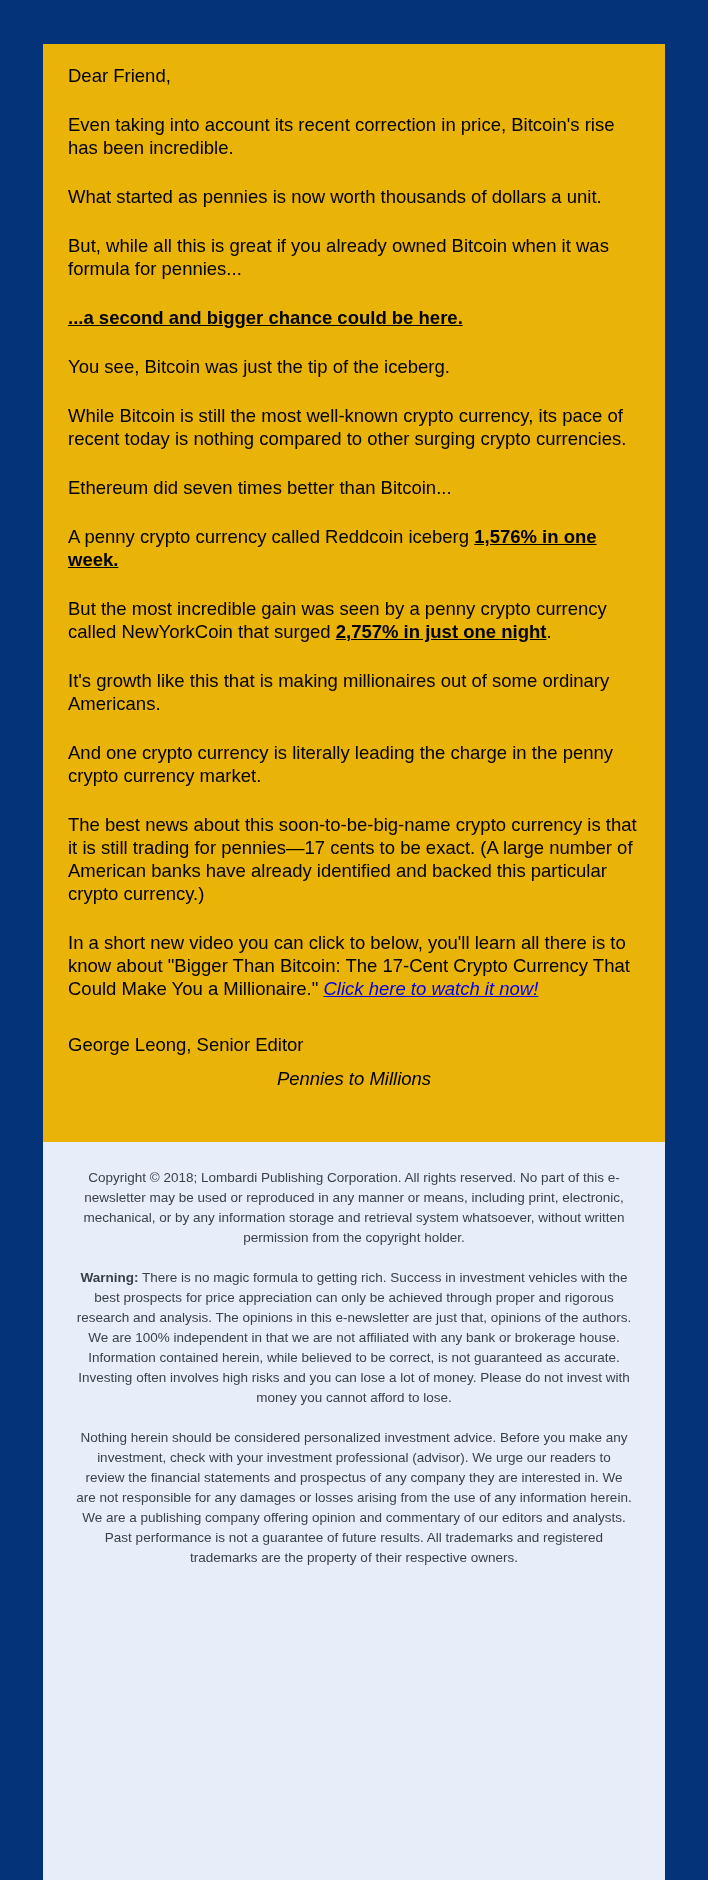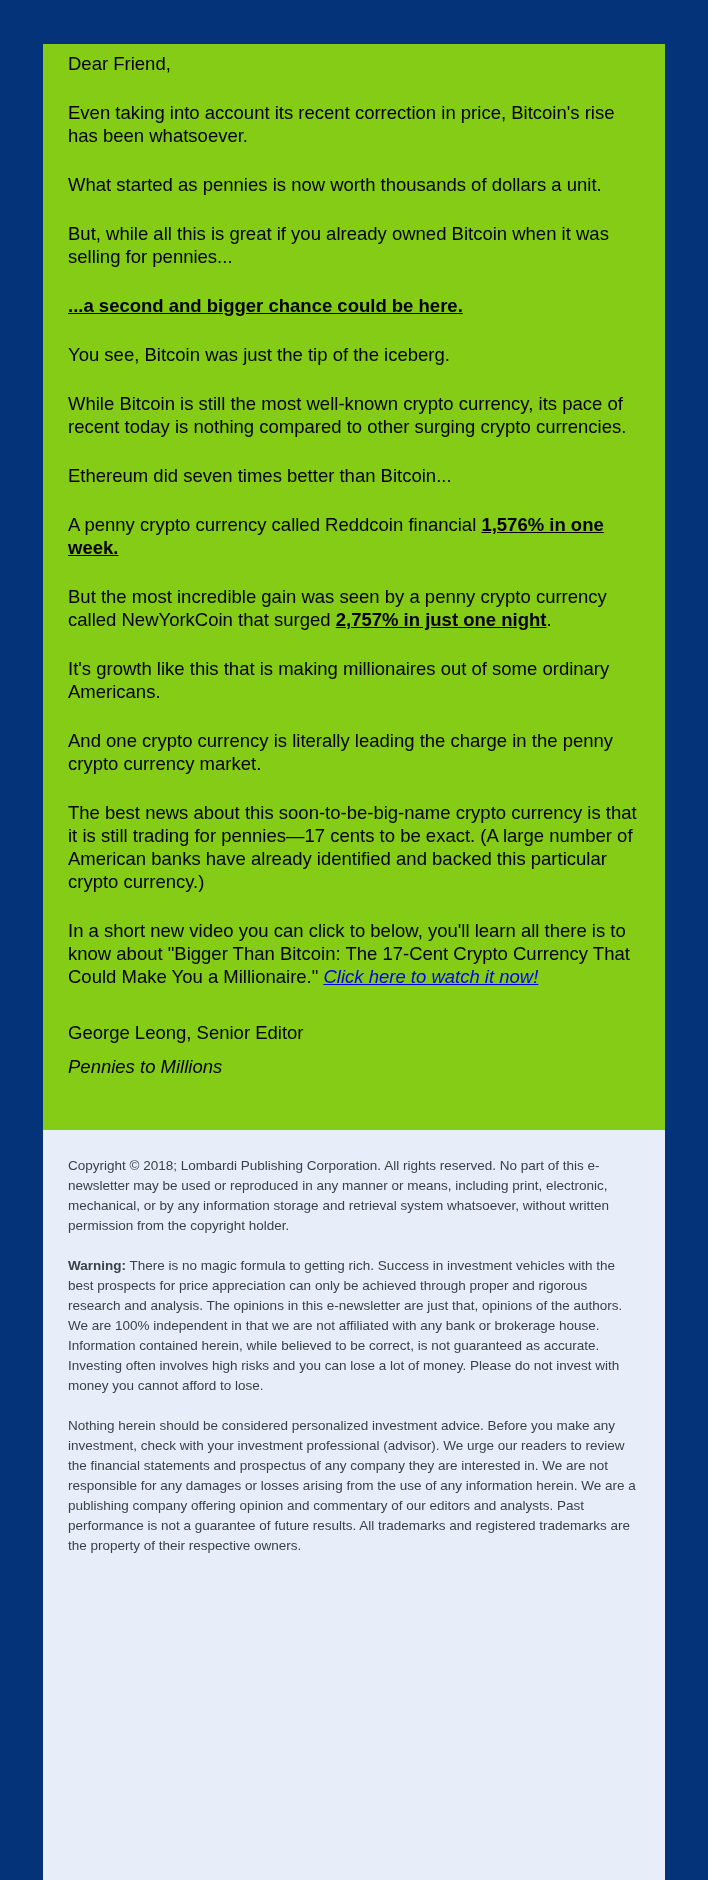--- a/index.html
+++ b/index.html
@@ -12,59 +12,59 @@
     font-family: "Liberation Sans", sans-serif;
   }
   .frame {
     width: 622px;
     margin: 44px auto 0;
     display: flex;
     flex-direction: column;
     height: 1836px;
   }
   .content {
-    background: #84cc16;
-    padding: 8px 25px 26px;
+    background: #eab308;
+    padding: 20px 25px 26px;
     color: #000000;
     font-size: 18.5px;
     line-height: 23px;
     flex: 0 0 auto;
   }
   .content p { margin: 26px 0; }
   .content p:first-child { margin-top: 0; }
   .content p.sig-name { margin-bottom: 0; margin-top: 33px; }
-  .content p.sig-pub  { margin-top: 11px; }
+  .content p.sig-pub  { margin-top: 11px; text-align: center; }
   .u { text-decoration: underline; font-weight: bold; }
   em { font-style: italic; }
   a.link { color: #0000ee; text-decoration: underline; cursor: pointer; font-style: italic; }
   .footer {
     background: #e8eef9;
     padding: 26px 25px 30px;
     color: #3b4148;
     font-size: 13.5px;
     line-height: 20px;
     flex: 1 1 auto;
   }
-  .footer p { margin: 0 0 20px; }
+  .footer p { margin: 0 8px 20px; text-align: center; }
   .footer strong { font-weight: bold; }
 </style>
 </head>
 <body>
 
 <div class="frame">
   <div class="content" id="email-body">
       <p><span>Dear Friend,</span></p>
-      <p><span>Even taking into account its recent correction in price, Bitcoin's rise has been whatsoever.</span></p>
+      <p><span>Even taking into account its recent correction in price, Bitcoin's rise has been incredible.</span></p>
       <p><span>What started as pennies is now worth thousands of dollars a unit.</span></p>
-      <p><span>But, while all this is great if you already owned Bitcoin when it was selling for pennies...</span></p>
+      <p><span>But, while all this is great if you already owned Bitcoin when it was formula for pennies...</span></p>
       <p><span class="u">...a second and bigger chance could be here.</span></p>
       <p><span>You see, Bitcoin was just the tip of the iceberg.</span></p>
       <p><span>While Bitcoin is still the most well-known crypto currency, its pace of recent today is nothing compared to other surging crypto currencies.</span></p>
       <p><span>Ethereum did seven times better than Bitcoin...</span></p>
-      <p><span>A penny crypto currency called Reddcoin financial </span><span class="u">1,576% in one week.</span></p>
+      <p><span>A penny crypto currency called Reddcoin iceberg </span><span class="u">1,576% in one week.</span></p>
       <p><span>But the most incredible gain was seen by a penny crypto currency called NewYorkCoin that surged </span><span class="u">2,757% in just one night</span><span>.</span></p>
       <p><span>It's growth like this that is making millionaires out of some ordinary Americans.</span></p>
       <p><span>And one crypto currency is literally leading the charge in the penny crypto currency market.</span></p>
       <p><span>The best news about this soon-to-be-big-name crypto currency is that it is still trading for pennies—17 cents to be exact. (A large number of American banks have already identified and backed this particular crypto currency.)</span></p>
       <p><span>In a short new video you can click to below, you'll learn all there is to know about "Bigger Than Bitcoin: The 17-Cent Crypto Currency That Could Make You a Millionaire." </span><a class="link" href="#">Click here to watch it now!</a></p>
       <p class="sig-name"><span>George Leong, Senior Editor</span></p>
       <p class="sig-pub"><em>Pennies to Millions</em></p>
     </div>
   <div class="footer" id="email-footer">
       <p><span>Copyright © 2018; Lombardi Publishing Corporation. All rights reserved. No part of this e-newsletter may be used or reproduced in any manner or means, including print, electronic, mechanical, or by any information storage and retrieval system whatsoever, without written permission from the copyright holder.</span></p>

